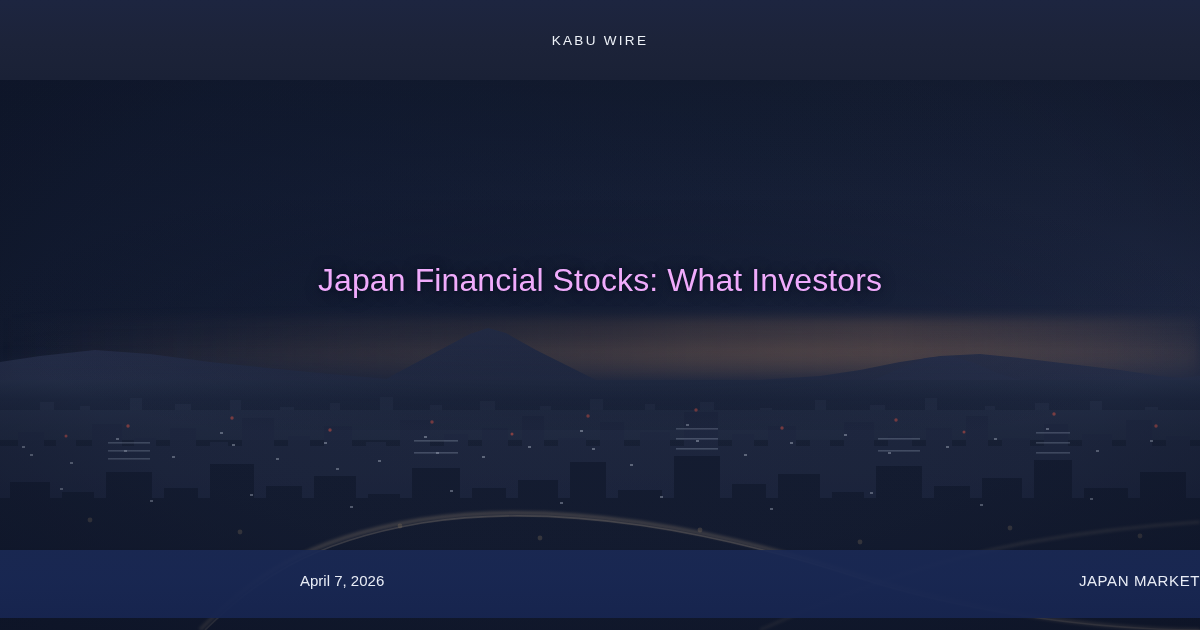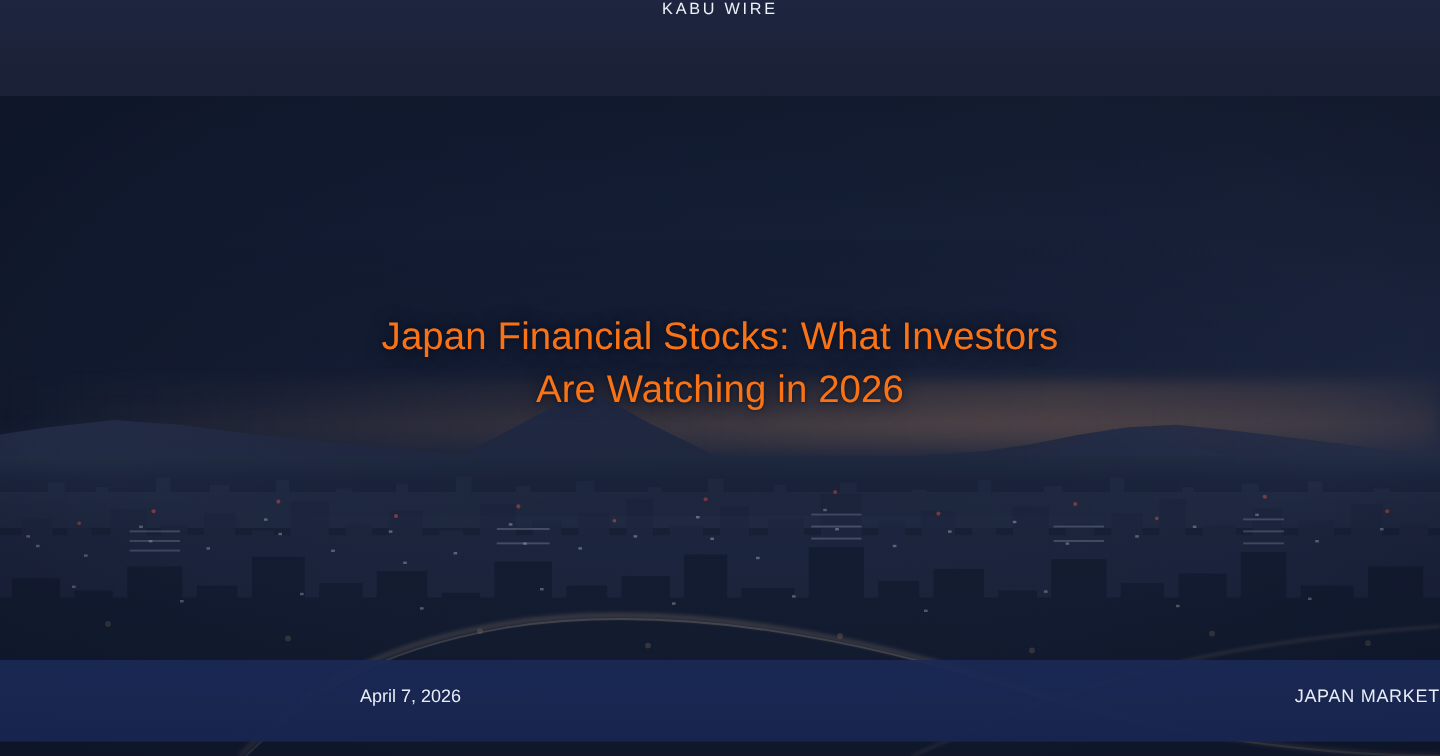--- a/index.html
+++ b/index.html
@@ -15,21 +15,21 @@
     width:1200px; height:630px;
     overflow:hidden;
     background:#0d1526;
   }
 
   
   #header-bar {
     position:absolute; left:0; top:0;
     width:1200px; height:80px;
     background:linear-gradient(180deg,#1d2540 0%,#1c2339 55%,#1a2136 100%);
-    display:flex; align-items:flex-start; justify-content:center;
+    display:flex; align-items:center; justify-content:center;
     z-index:40;
   }
   #brand {
     color:#eef2f8;
     font-size:13.5px;
     letter-spacing:2.3px;
     font-weight:400;
     white-space:nowrap;
   }
 
@@ -151,21 +151,21 @@
   
   #headline {
     position:absolute; left:0; top:258px;
     width:1200px;
     text-align:center;
     z-index:30;
     padding:0 140px;
   }
   #headline .line {
     display:block;
-    color:#f97316;
+    color:#f0abfc;
     font-size:32px;
     line-height:44px;
     font-weight:400;
     letter-spacing:0.1px;
     text-shadow:0 1px 14px rgba(6,12,26,.72), 0 0 3px rgba(8,14,30,.55);
     white-space:nowrap;
   }
 
   
   #meta-band {
@@ -435,21 +435,20 @@
       </svg>
 
     </div>
 
     <div class="tint"></div>
     <div class="scrim"></div>
   </div>
 
   <h1 id="headline">
     <span class="line">Japan Financial Stocks: What Investors</span>
-    <span class="line">Are Watching in 2026</span>
   </h1>
 
   <div id="meta-band">
     <div id="meta-date">April 7, 2026</div>
     <div id="meta-category">
       <span>JAPAN MARKET</span>
     </div>
   </div>
 
 </div>

